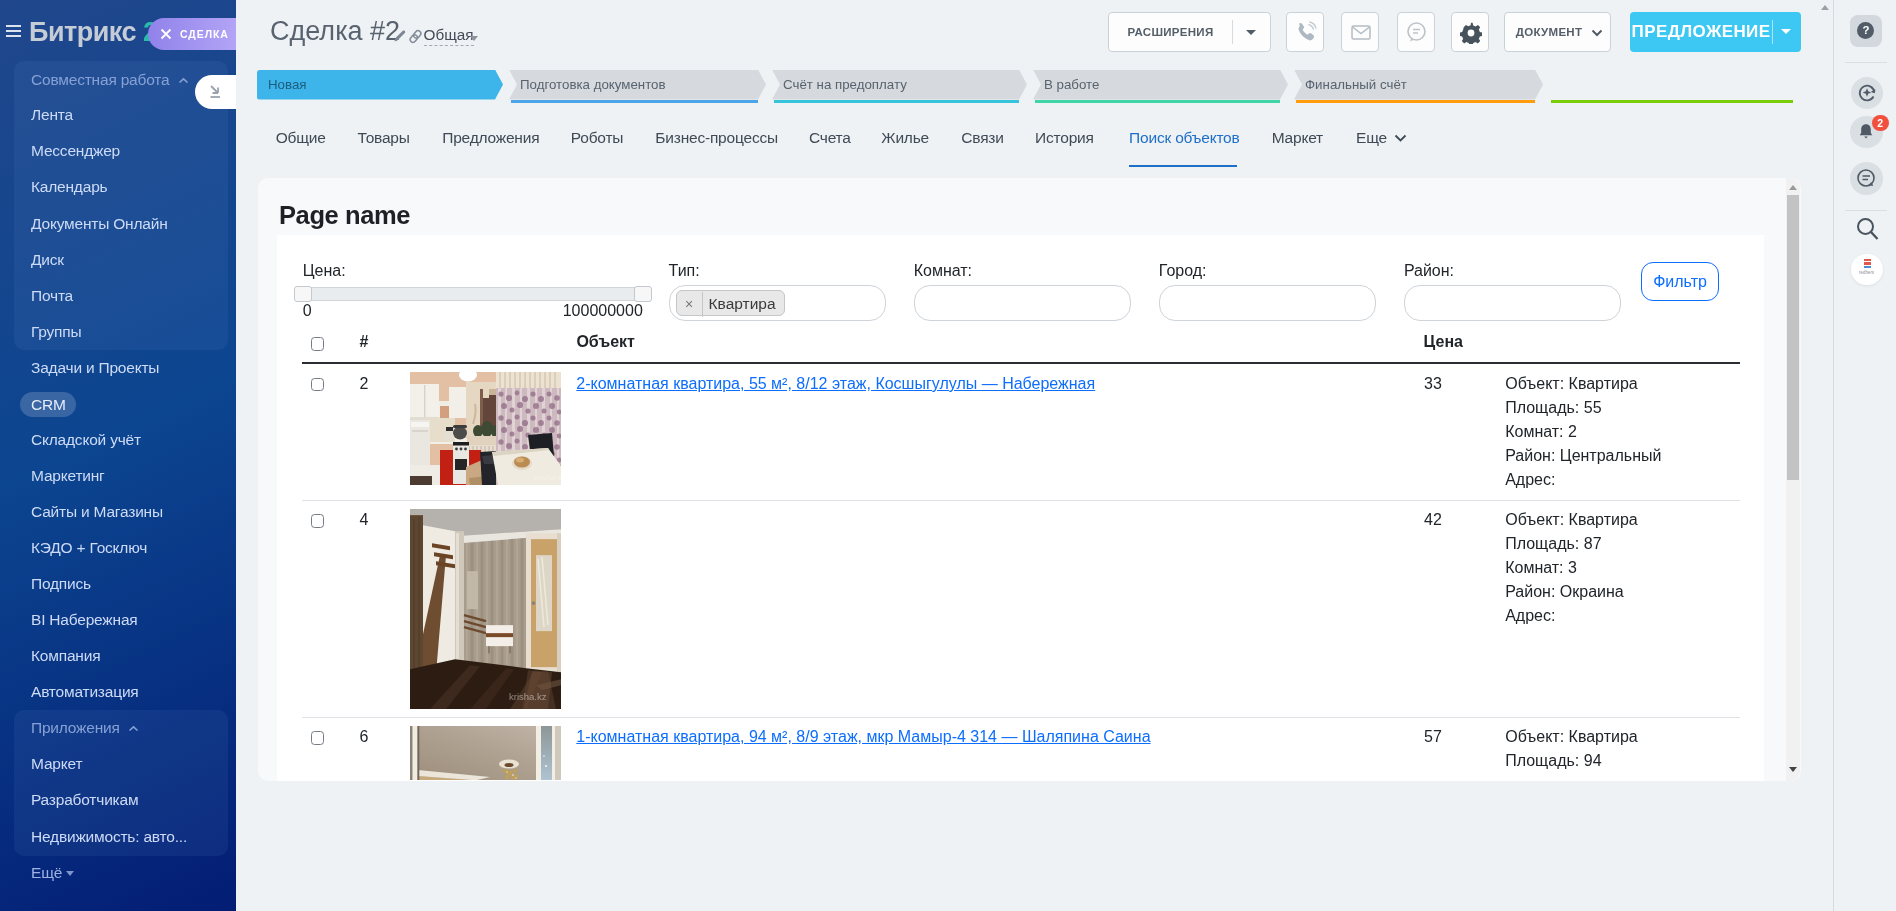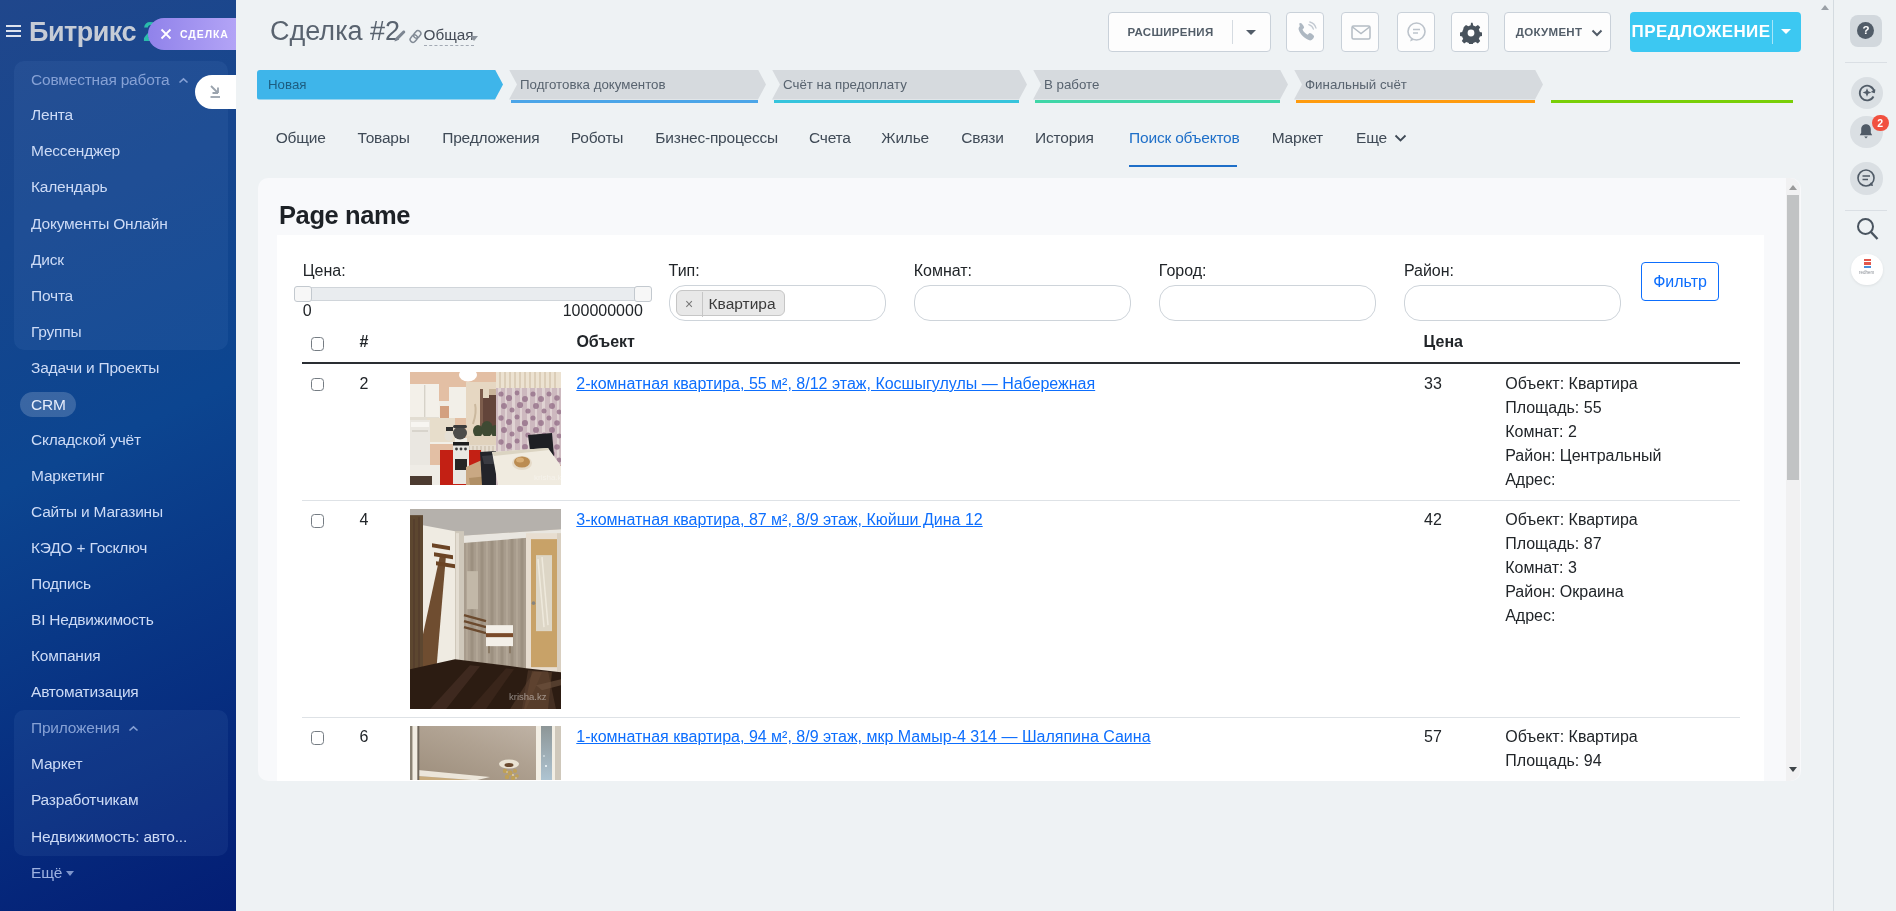--- a/index.html
+++ b/index.html
@@ -49,21 +49,21 @@
  <div class="mi" style="top:284px">Почта</div>
  <div class="mi" style="top:320px">Группы</div>
  <div class="mi" style="top:356px">Задачи и Проекты</div>
  <div class="abs" style="left:20px;top:392px;width:56px;height:25px;border-radius:12.5px;background:rgba(255,255,255,.18)"></div>
  <div class="mi" style="top:392.5px;color:#e6edfb">CRM</div>
  <div class="mi" style="top:428px">Складской учёт</div>
  <div class="mi" style="top:464px">Маркетинг</div>
  <div class="mi" style="top:500px">Сайты и Магазины</div>
  <div class="mi" style="top:536px">КЭДО + Госключ</div>
  <div class="mi" style="top:572px">Подпись</div>
- <div class="mi" style="top:608px">BI Недвижимость</div>
+ <div class="mi" style="top:608px">BI Набережная</div>
  <div class="mi" style="top:644px">Компания</div>
  <div class="mi" style="top:680px">Автоматизация</div>
  <div class="mi mh" style="top:716px">Приложения <svg width="11" height="8" viewBox="0 0 11 8" style="margin-left:4px">
           <path d="M1.5 5.5 L5.5 1.8 L9.5 5.5" fill="none" stroke="#86a1d5" stroke-width="1.6"></path>
         </svg></div>
  <div class="mi" style="top:752px">Маркет</div>
  <div class="mi" style="top:788px">Разработчикам</div>
  <div class="mi" style="top:825px">Недвижимость: авто...</div>
  <div class="mi" style="top:861px;color:#9db1e0">Ещё <span style="display:inline-block;width:0;height:0;border-left:4px solid transparent;border-right:4px solid transparent;border-top:5px solid #7e95cc;vertical-align:2px"></span></div>
  <div class="abs" style="left:148px;top:18px;width:88px;height:32px;border-radius:16px 0 0 16px;background:linear-gradient(90deg,#9082ea,#b3a4f6)">
@@ -181,21 +181,21 @@
 <div class="flab" style="left:668.6px;top:259px">Тип:</div>
 <div class="finput" style="left:668.6px">
   <div style="position:absolute;left:6px;top:3.5px;height:26.5px;background:#e8e8e8;border:1px solid #c6c6c6;border-radius:6px;font-size:15.5px;line-height:25px;color:#3a3a3a;white-space:nowrap"><span style="display:inline-block;width:26px;text-align:center;color:#777;border-right:1px solid #c6c6c6;font-size:14px">×</span><span style="padding:0 8px 0 6px">Квартира</span></div>
 </div>
 <div class="flab" style="left:913.7px;top:259px">Комнат:</div>
 <div class="finput" style="left:913.7px"></div>
 <div class="flab" style="left:1158.8px;top:259px">Город:</div>
 <div class="finput" style="left:1158.8px"></div>
 <div class="flab" style="left:1403.9px;top:259px">Район:</div>
 <div class="finput" style="left:1403.9px"></div>
-<div class="abs" style="left:1641px;top:262px;width:78px;height:39px;border:1px solid #0d6efd;border-radius:4px;background:#fff;color:#0d6efd;font-size:16px;line-height:37px;text-align:center">Фильтр</div>
+<div class="abs" style="left:1641px;top:262px;width:78px;height:39px;border:1px solid #0d6efd;border-radius:12px;background:#fff;color:#0d6efd;font-size:16px;line-height:37px;text-align:center">Фильтр</div>
 
 <div class="cbx" style="left:310.5px;top:337px"></div>
 <div class="tx" style="left:359.5px;top:330.2px;font-weight:bold">#</div>
 <div class="tx" style="left:576.4px;top:330.2px;font-weight:bold">Объект</div>
 <div class="tx" style="left:1423.6px;top:330.2px;font-weight:bold">Цена</div>
 <div class="abs" style="left:302px;top:362.3px;width:1438px;height:2px;background:#2a2e33"></div>
 
 <div class="cbx" style="left:310.5px;top:377.5px"></div>
 <div class="tx" style="left:359.5px;top:372px">2</div>
 <div class="abs" style="left:409.5px;top:371.9px;width:151px;height:113px"><svg width="151" height="113" viewBox="0 0 151 113">
@@ -377,21 +377,20 @@
 <path d="M79 137 L79 144 M100 137 L100 144" stroke="#8a7a66" stroke-width="2"></path>
 <polygon points="0,200 0,160 45,150 116,159 151,163 151,200" fill="#2c1c12"></polygon>
         <polygon points="118,161 138,162 146,200 112,200" fill="#5a4030" opacity=".55"></polygon>
 <polygon points="20,200 60,156 70,157 36,200" fill="#4e342a" opacity=".55"></polygon>
 <polygon points="60,200 96,159 104,160 76,200" fill="#452e22" opacity=".5"></polygon>
 <polygon points="100,200 124,162 132,163 116,200" fill="#5d4230" opacity=".5"></polygon>
         <polygon points="122,162 142,163 138,200 114,200" fill="#6e5038" opacity=".45"></polygon>
 <polygon points="126,176 151,170 151,176 132,181" fill="#6e5440" opacity=".6"></polygon>
 <text x="99" y="191" font-size="9.5" fill="#ffffff" opacity=".45" font-family="Liberation Sans">krisha.kz</text>
 </svg></div>
-<div class="tx lnk" style="left:576.3px;top:508px">3-комнатная квартира, 87 м², 8/9 этаж, Кюйши Дина 12</div>
 <div class="tx" style="left:1424px;top:508px">42</div>
 <div class="tx" style="left:1505.2px;top:508px">Объект: Квартира<br>Площадь: 87<br>Комнат: 3<br>Район: Окраина<br>Адрес:</div>
 <div class="sep" style="top:717px"></div>
 
 <div class="cbx" style="left:310.5px;top:731px"></div>
 <div class="tx" style="left:359.5px;top:725px">6</div>
 <div class="abs" style="left:410px;top:725.7px;width:151px;height:54.3px"><svg width="151" height="54.3" viewBox="0 0 151 54.3">
 <defs>
           <linearGradient id="ceil" x1="0" y1="1" x2="1" y2="0">
 <stop offset="0" stop-color="#9c8d7b"></stop>

